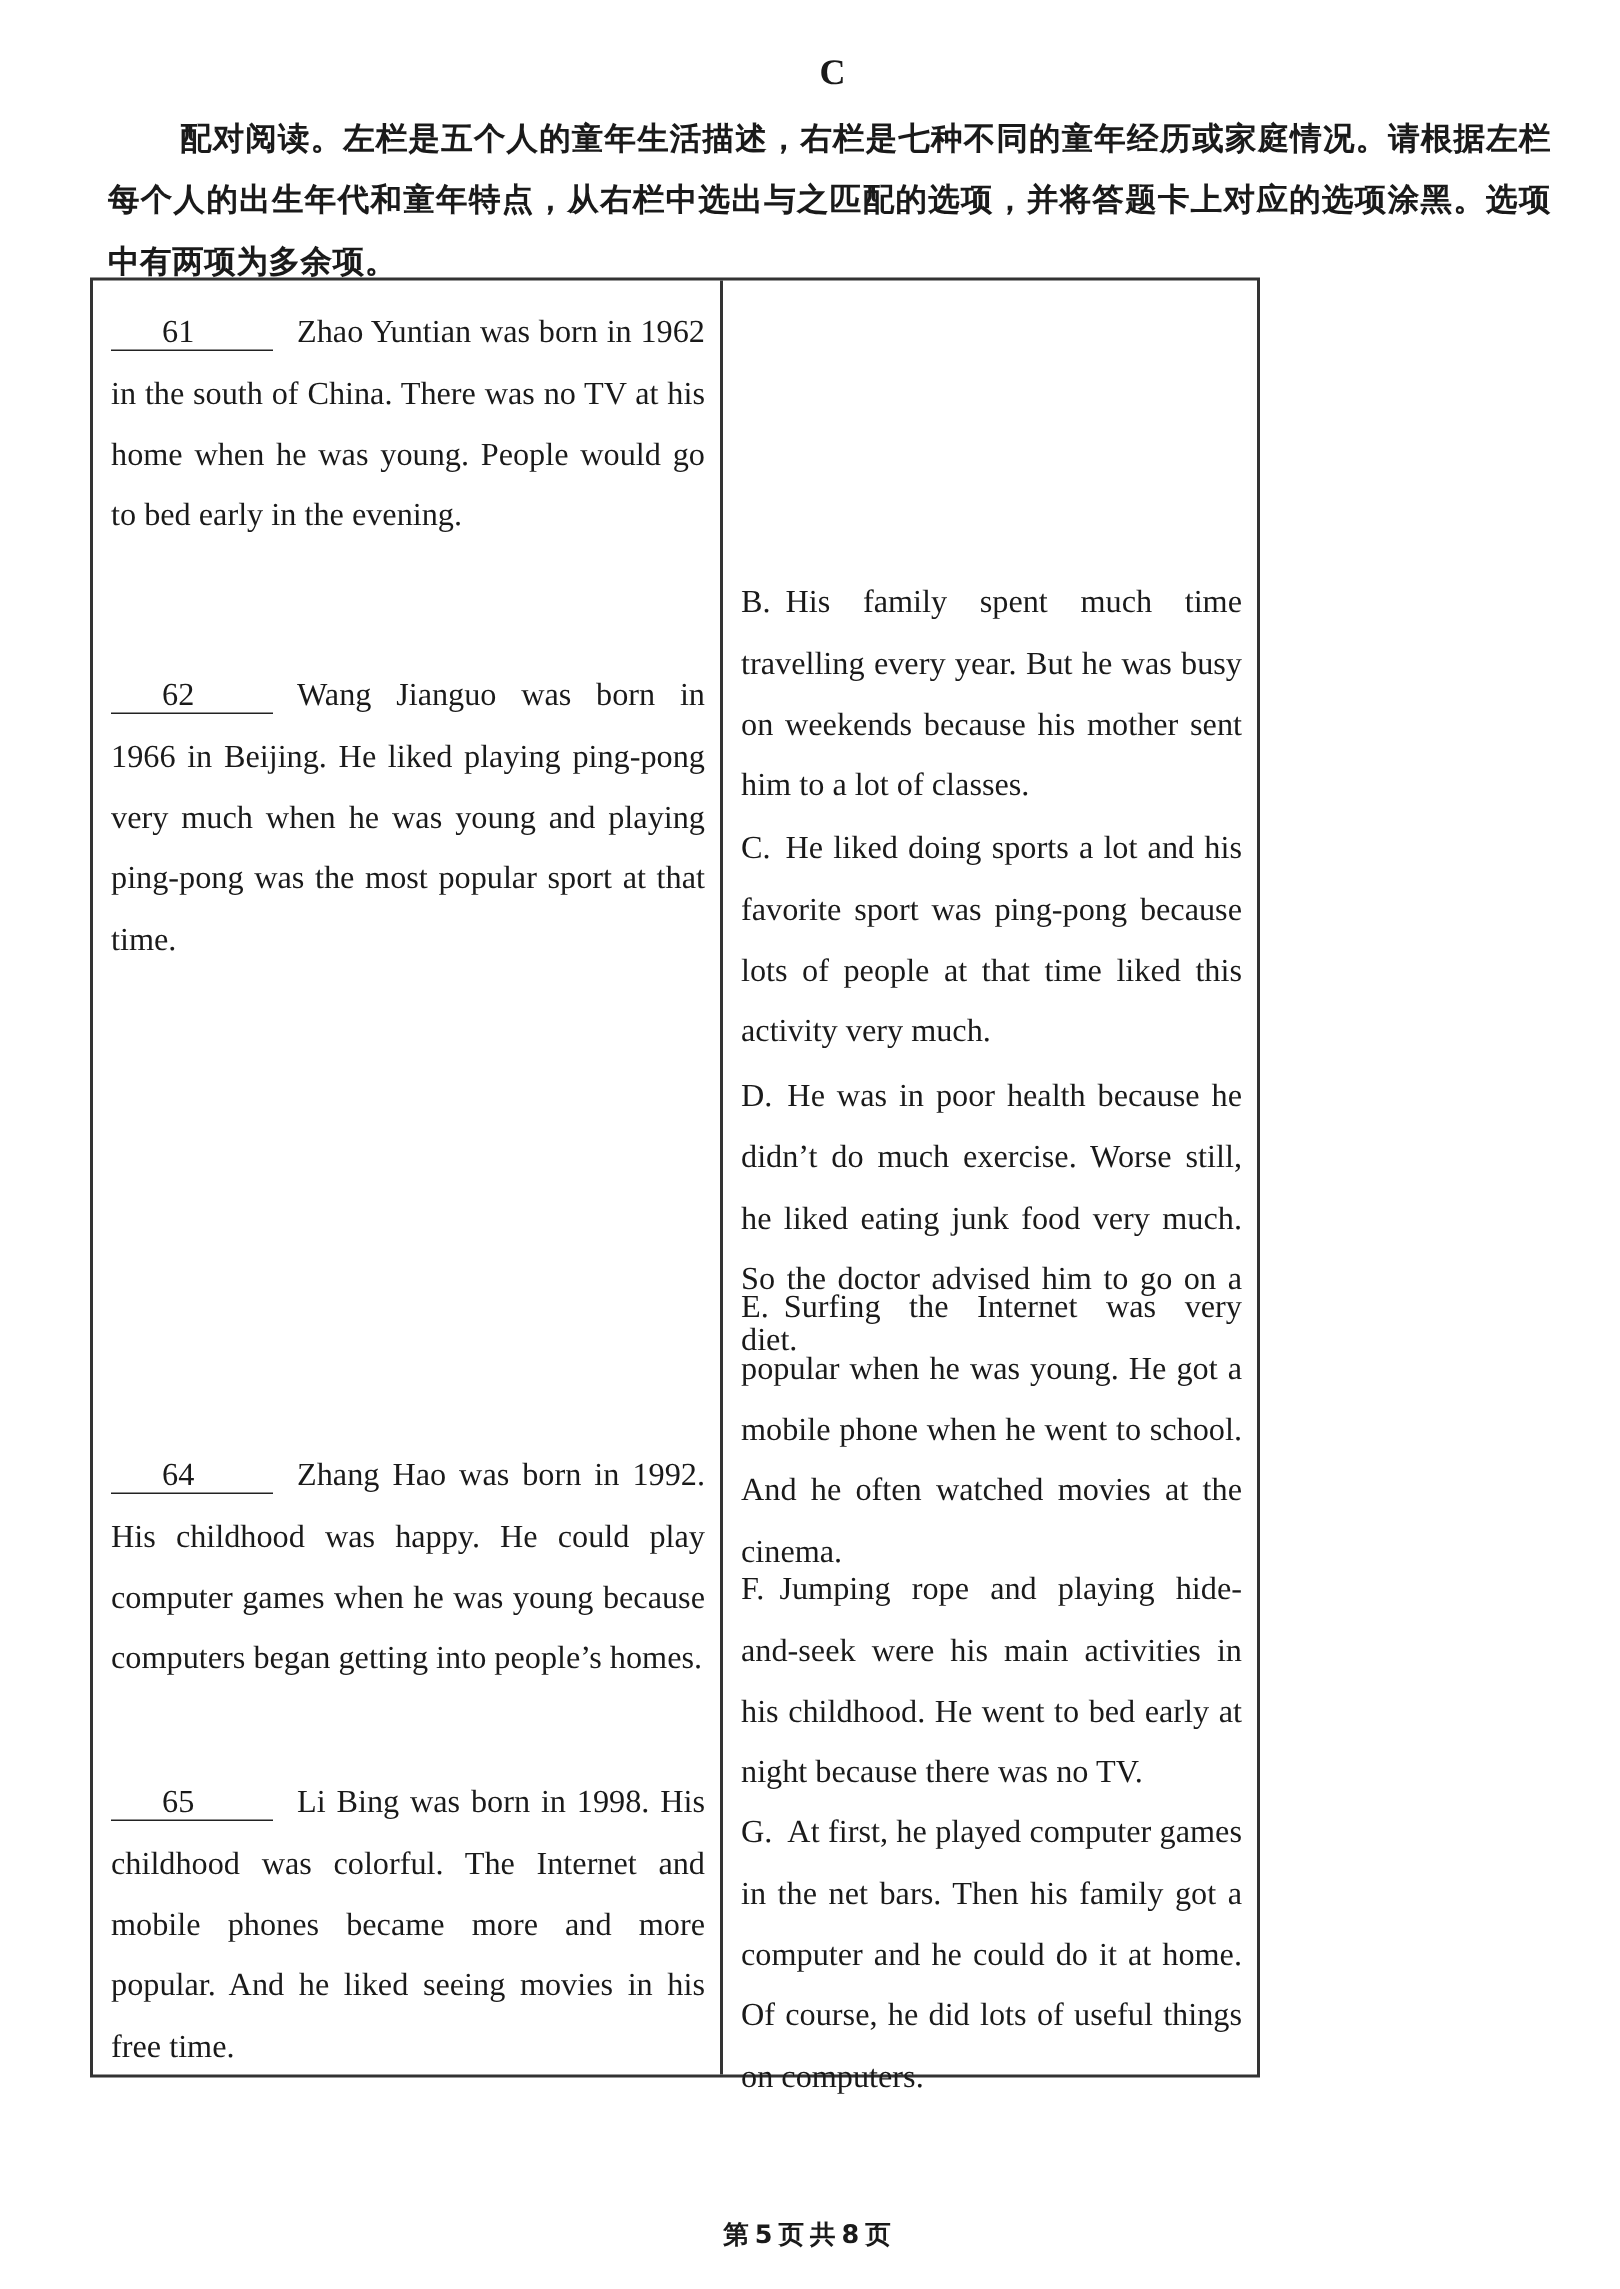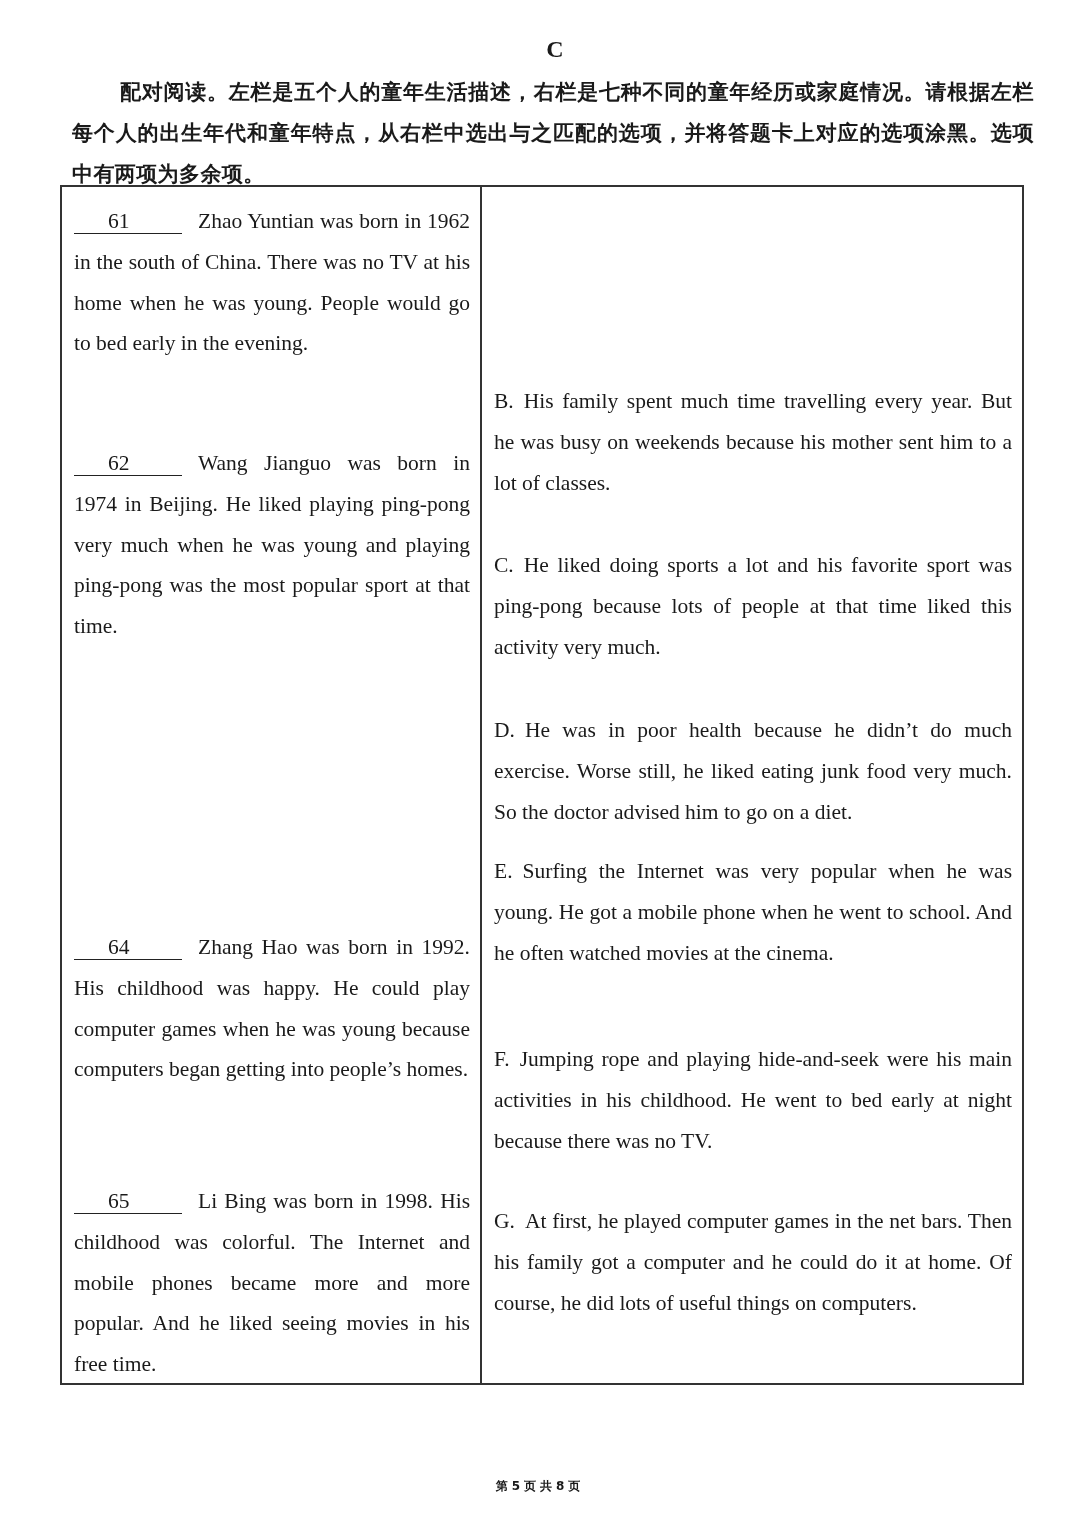--- a/index.html
+++ b/index.html
@@ -3,48 +3,48 @@
 <meta charset="utf-8">
 <style>
   html, body { margin:0; padding:0; background:#fff; }
   body { width:1080px; height:1526px; position:relative; overflow:hidden; color:#1a1a1a;
          font-family:"Liberation Serif","DejaVu Serif",serif; }
   .section-title { position:absolute; top:36px; left:0; width:1110px; text-align:center;
          font-size:24px; font-weight:bold; }
   .instructions { position:absolute; top:72px; left:72px; width:962px;
          font-family:"DejaVu Sans",sans-serif; font-weight:bold; font-size:21px; line-height:41px;
          text-indent:48px; letter-spacing:0.4px; text-align:justify; }
-  .table { position:absolute; top:185px; left:60px; width:964px; height:1200px;
+  .table { position:absolute; top:185px; left:60px; width:780px; height:1200px;
          border:2.5px solid #333; box-sizing:border-box; display:flex; }
   .col-left { width:420px; border-right:2px solid #333; box-sizing:border-box; position:relative; }
   .col-right { flex:1; position:relative; }
   .item { position:absolute; left:12px; right:10px; font-size:21.5px; line-height:40.8px;
          text-align:justify; }
   .col-right .item { left:12px; right:10px; }
   .blank { display:inline-block; width:108px; border-bottom:1.6px solid #222; text-align:left;
          padding-left:34px; box-sizing:border-box; line-height:24px; margin-right:16px; }
   .opt-letter { margin-right:10px; }
   .footer { position:absolute; top:1478px; left:0; width:1080px; text-align:center;
-         font-family:"DejaVu Sans",sans-serif; font-weight:bold; font-size:12px; letter-spacing:4px; }
+         font-family:"DejaVu Sans",sans-serif; font-weight:bold; font-size:17px; letter-spacing:4px; }
 </style>
 </head>
 <body>
 
 <div class="section-title">C</div>
 <div class="instructions">配对阅读。左栏是五个人的童年生活描述，右栏是七种不同的童年经历或家庭情况。请根据左栏每个人的出生年代和童年特点，从右栏中选出与之匹配的选项，并将答题卡上对应的选项涂黑。选项中有两项为多余项。</div>
 
 <div class="table">
   <div class="col-left">
     <div class="item" style="top:14px">
       <span class="blank">61</span><span>Zhao Yuntian was born in 1962 in the south of China. There was no TV at his home when he was young. People would go to bed early in the evening.</span>
     </div>
     <div class="item" style="top:256px">
-      <span class="blank">62</span><span>Wang Jianguo was born in 1974 in Beijing. He liked playing ping-pong very much when he was young and playing ping-pong was the most popular sport at that time.</span>
+      <span class="blank">62</span><span>Wang Jianguo was born in 1966 in Beijing. He liked playing ping-pong very much when he was young and playing ping-pong was the most popular sport at that time.</span>
     </div>
-    <div class="item" style="top:740px">
+    <div class="item" style="top:776px">
       <span class="blank">64</span><span>Zhang Hao was born in 1992. His childhood was happy. He could play computer games when he was young because computers began getting into people’s homes.</span>
     </div>
     <div class="item" style="top:994px">
       <span class="blank">65</span><span>Li Bing was born in 1998. His childhood was colorful. The Internet and mobile phones became more and more popular. And he liked seeing movies in his free time.</span>
     </div>
   </div>
   <div class="col-right">
     <div class="item" style="top:358px">
       <span class="opt-letter">C.</span><span>He liked doing sports a lot and his favorite sport was ping-pong because lots of people at that time liked this activity very much.</span>
     </div>

